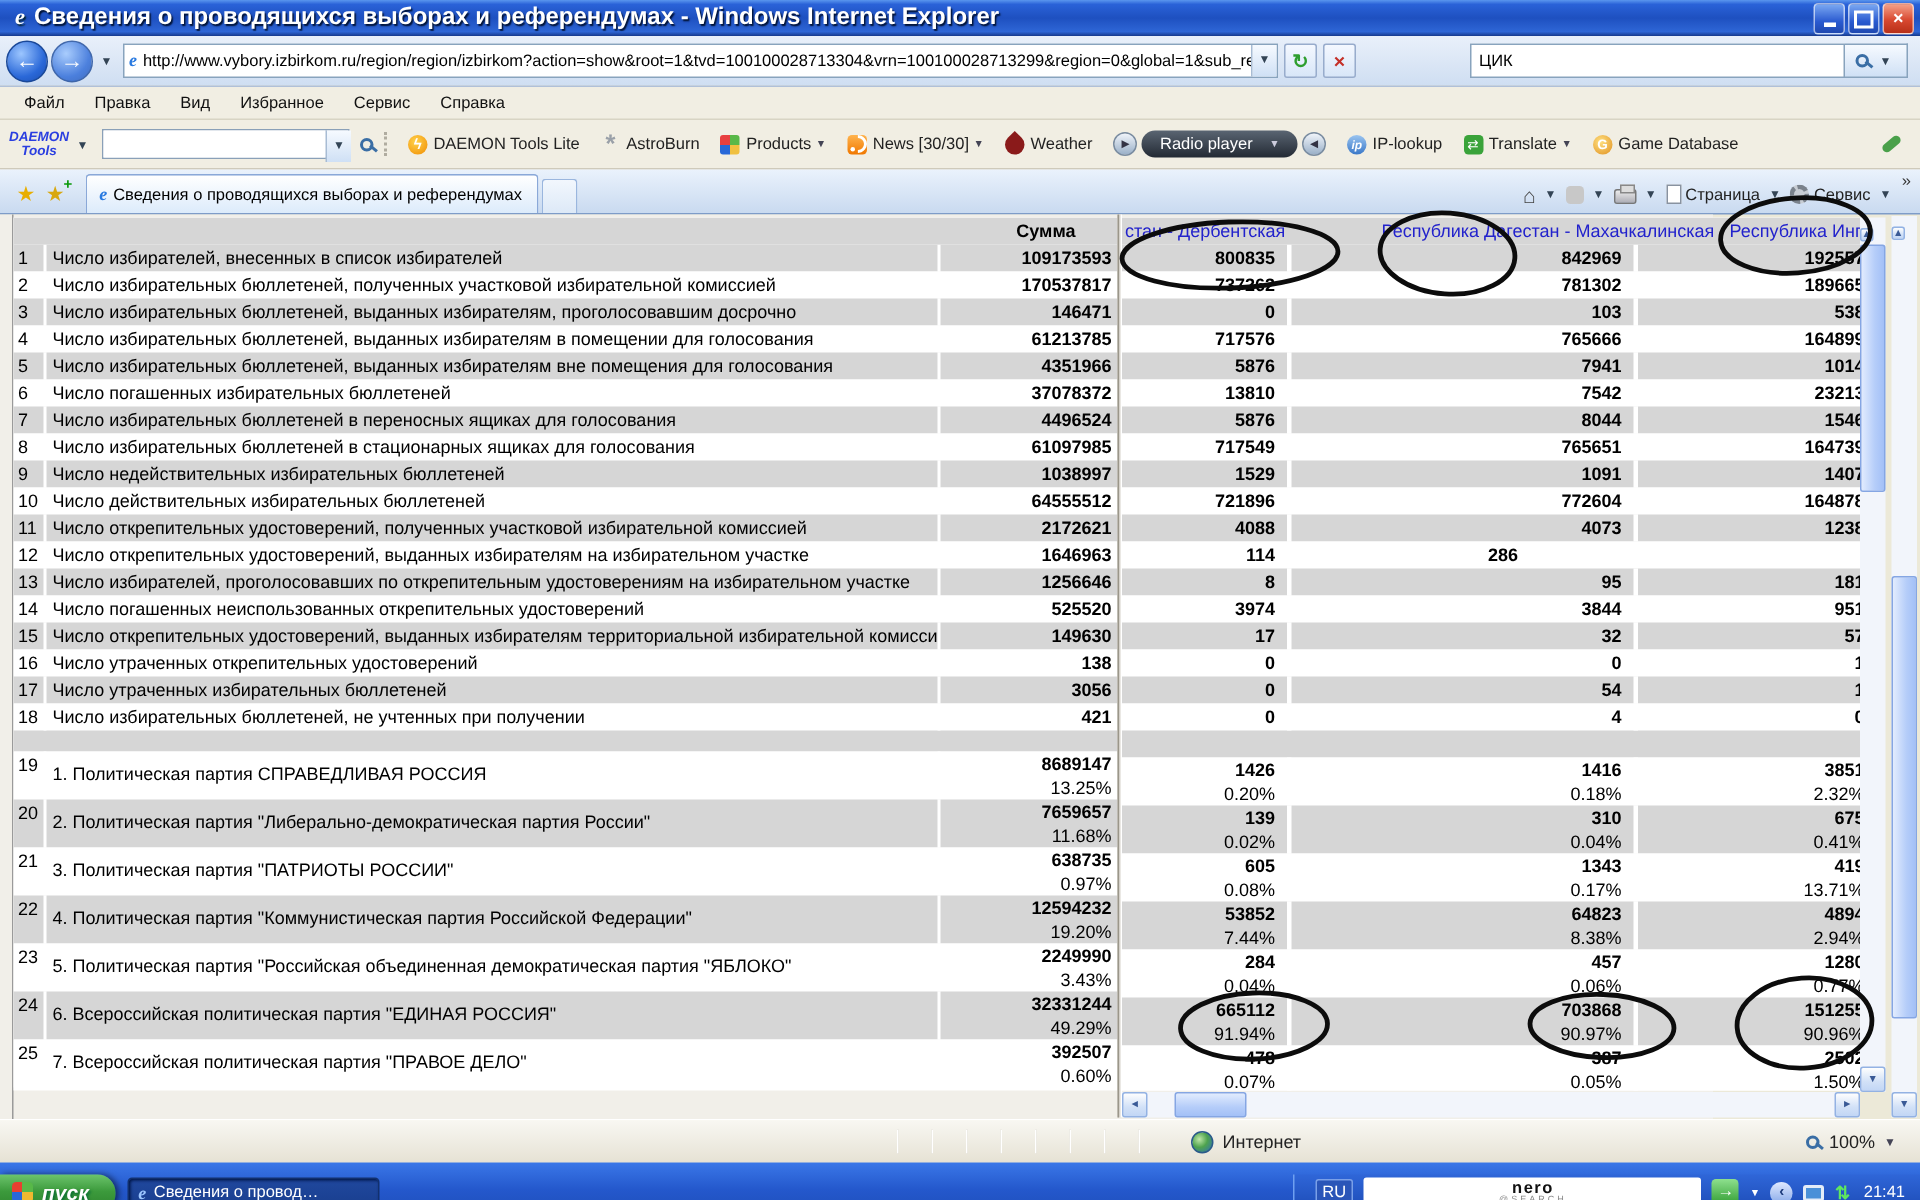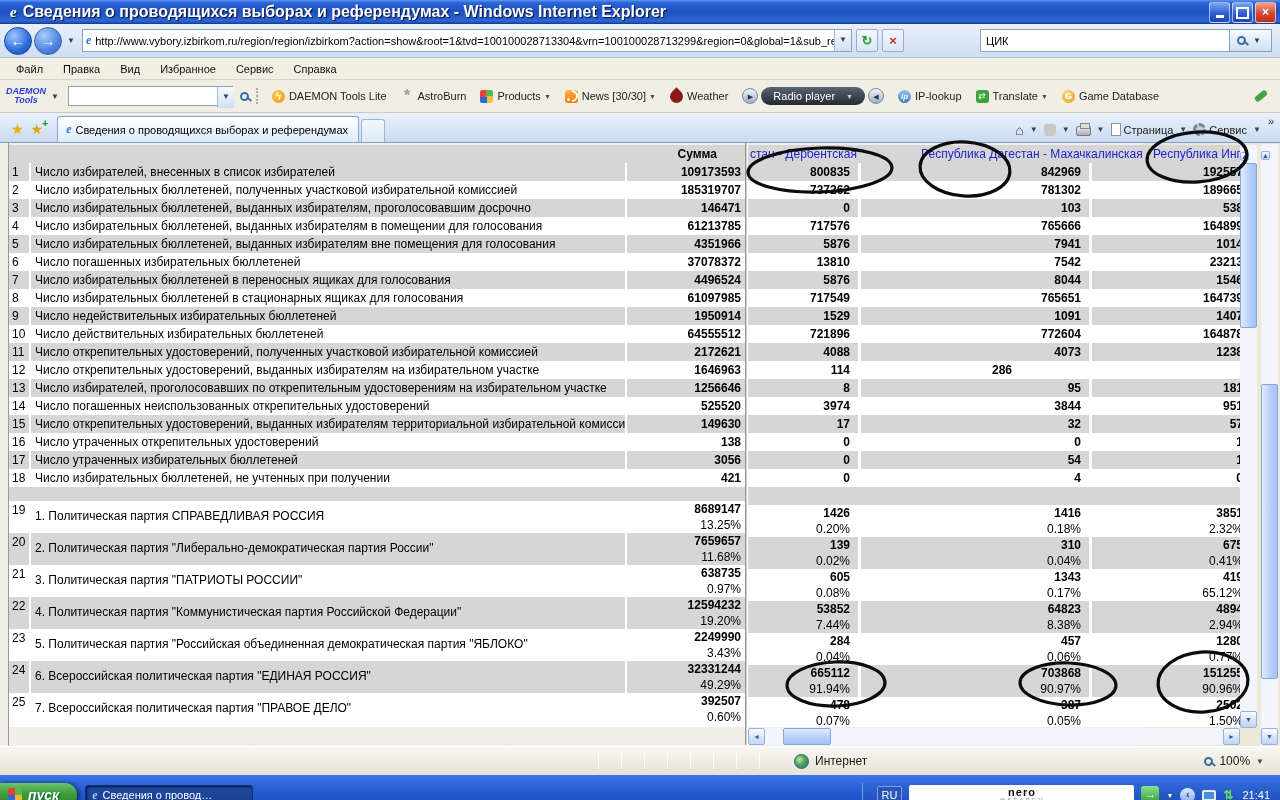--- a/index.html
+++ b/index.html
@@ -294,21 +294,21 @@
       </div>
       <div id="lp-rows">
           <div class="lrow gray">
             <span class="c-num">1</span>
             <span class="c-label">Число избирателей, внесенных в список избирателей</span>
             <span class="c-sum">109173593</span>
           </div>
           <div class="lrow">
             <span class="c-num">2</span>
             <span class="c-label">Число избирательных бюллетеней, полученных участковой избирательной комиссией</span>
-            <span class="c-sum">185319707</span>
+            <span class="c-sum">170537817</span>
           </div>
           <div class="lrow gray">
             <span class="c-num">3</span>
             <span class="c-label">Число избирательных бюллетеней, выданных избирателям, проголосовавшим досрочно</span>
             <span class="c-sum">146471</span>
           </div>
           <div class="lrow">
             <span class="c-num">4</span>
             <span class="c-label">Число избирательных бюллетеней, выданных избирателям в помещении для голосования</span>
             <span class="c-sum">61213785</span>
@@ -329,21 +329,21 @@
             <span class="c-sum">4496524</span>
           </div>
           <div class="lrow">
             <span class="c-num">8</span>
             <span class="c-label">Число избирательных бюллетеней в стационарных ящиках для голосования</span>
             <span class="c-sum">61097985</span>
           </div>
           <div class="lrow gray">
             <span class="c-num">9</span>
             <span class="c-label">Число недействительных избирательных бюллетеней</span>
-            <span class="c-sum">1950914</span>
+            <span class="c-sum">1038997</span>
           </div>
           <div class="lrow">
             <span class="c-num">10</span>
             <span class="c-label">Число действительных избирательных бюллетеней</span>
             <span class="c-sum">64555512</span>
           </div>
           <div class="lrow gray">
             <span class="c-num">11</span>
             <span class="c-label">Число открепительных удостоверений, полученных участковой избирательной комиссией</span>
             <span class="c-sum">2172621</span>
@@ -575,21 +575,21 @@
               <span class="rc rc1">
                 <div class="v">605</div>
                 <div class="p">0.08%</div>
               </span>
               <span class="rc rc2">
                 <div class="v">1343</div>
                 <div class="p">0.17%</div>
               </span>
               <span class="rc rc3">
                 <div class="v">419</div>
-                <div class="p">65.12%</div>
+                <div class="p">13.71%</div>
               </span>
             </div>
             <div class="rrow party gray">
               <span class="rc rc1">
                 <div class="v">53852</div>
                 <div class="p">7.44%</div>
               </span>
               <span class="rc rc2">
                 <div class="v">64823</div>
                 <div class="p">8.38%</div>

